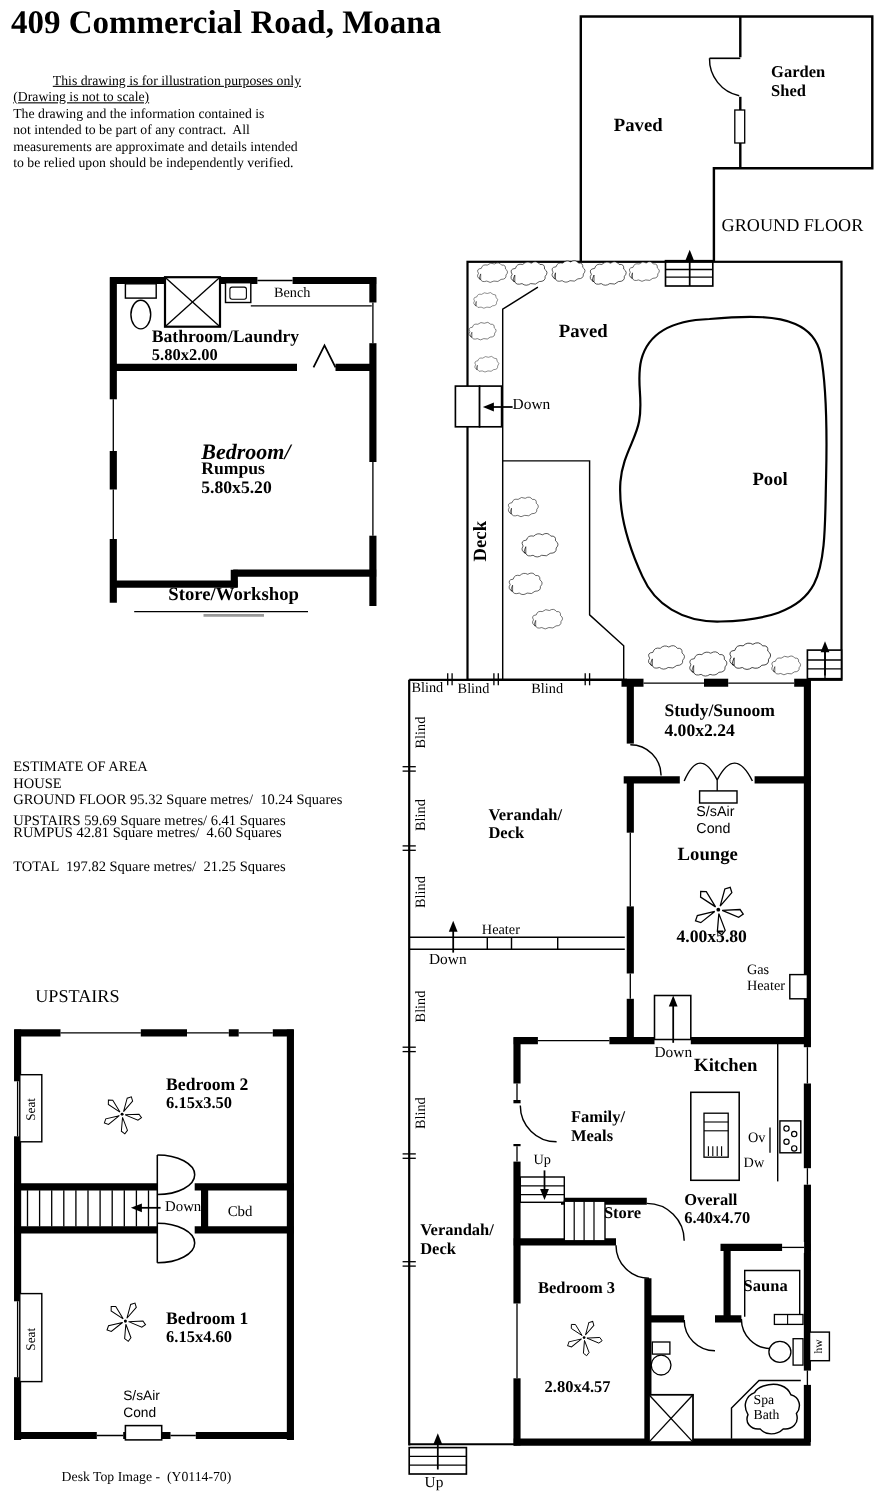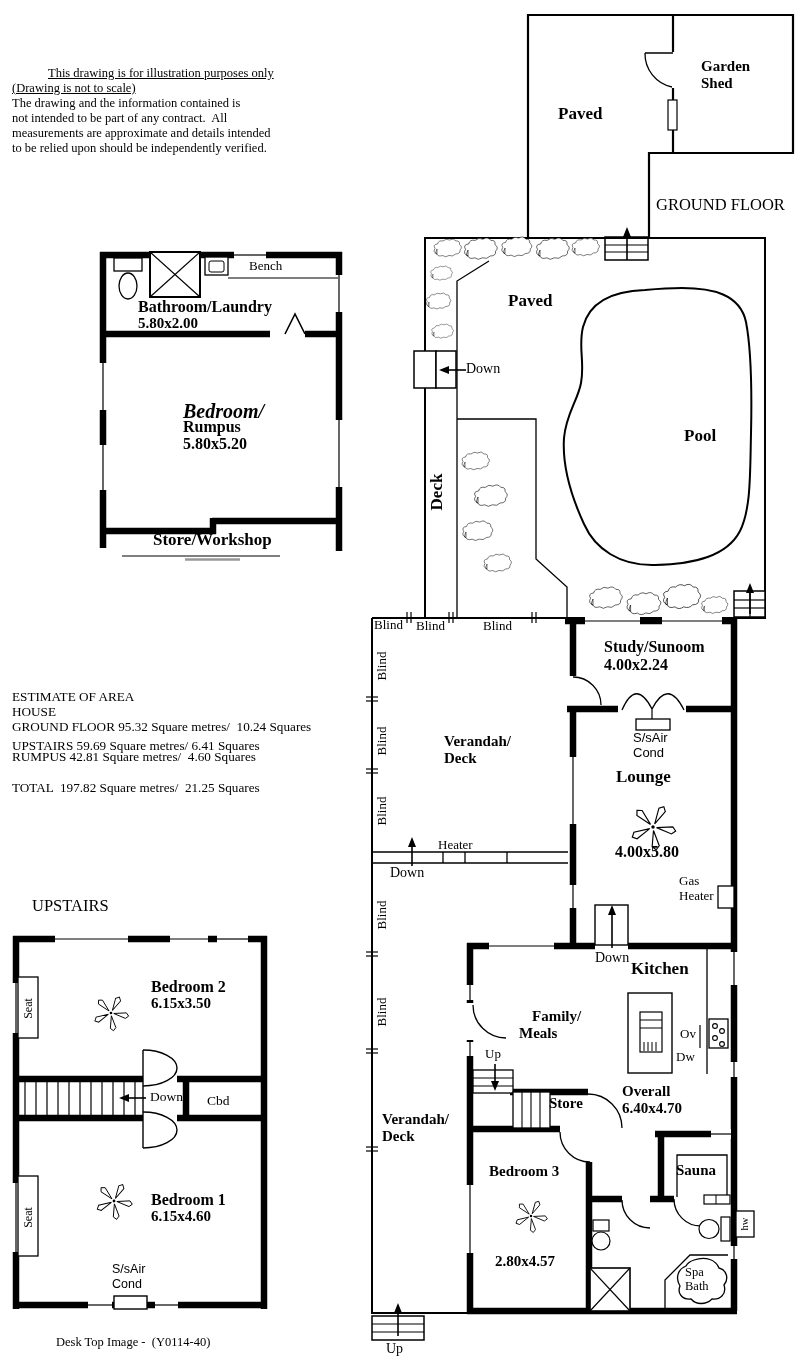--- a/index.html
+++ b/index.html
@@ -350,20 +350,21 @@
     <line x1="146" y1="1098" x2="126" y2="1098" stroke-width="1.6"></line>
     <polygon points="119,1098 129,1094 129,1102" fill="#000" stroke="none"></polygon>
     <rect x="18" y="977" width="20" height="61" stroke-width="1.3" fill="#fff"></rect>
     <rect x="18" y="1176" width="20" height="80" stroke-width="1.3" fill="#fff"></rect>
     <rect x="114" y="1296" width="33" height="13" stroke-width="1.4" fill="#fff"></rect>
     <use href="#fan" transform="translate(111,1013) scale(0.56)"></use>
     <use href="#fan" transform="translate(114,1201) scale(0.58)"></use>
   </g>
 </svg>
 
+<div class="lbl b" style="left:10px;top:5px;font-size:30px;">409 Commercial Road, Moana</div>
 
 <div>
   <div class="lbl ul" style="left:12px;top:67px;font-size:12.5px;margin-left:36px;">This drawing is for illustration purposes only</div>
   <div class="lbl ul" style="left:12px;top:82px;font-size:12.5px;">(Drawing is not to scale)</div>
   <div class="lbl" style="left:12px;top:97px;font-size:12.5px;">The drawing and the information contained is</div>
   <div class="lbl" style="left:12px;top:112px;font-size:12.5px;">not intended to be part of any contract.  All</div>
   <div class="lbl" style="left:12px;top:127px;font-size:12.5px;">measurements are approximate and details intended</div>
   <div class="lbl" style="left:12px;top:142px;font-size:12.5px;">to be relied upon should be independently verified.</div>
 </div>
 
@@ -401,21 +402,21 @@
 <div class="lbl b" style="left:604px;top:638px;font-size:16px;">Study/Sunoom</div>
 <div class="lbl b" style="left:604px;top:656px;font-size:16px;">4.00x2.24</div>
 <div class="lbl sans" style="left:633px;top:731px;font-size:13px;">S/sAir</div>
 <div class="lbl sans" style="left:633px;top:746px;font-size:13px;">Cond</div>
 <div class="lbl b" style="left:616px;top:768px;font-size:17px;">Lounge</div>
 <div class="lbl b" style="left:615px;top:843px;font-size:16px;">4.00x5.80</div>
 <div class="lbl" style="left:679px;top:874px;font-size:13px;">Gas</div>
 <div class="lbl" style="left:679px;top:889px;font-size:13px;">Heater</div>
 <div class="lbl" style="left:595px;top:950px;font-size:14px;">Down</div>
 <div class="lbl b" style="left:631px;top:960px;font-size:17px;">Kitchen</div>
-<div class="lbl b" style="left:519px;top:1008px;font-size:15px;margin-left:13px;">Family/</div>
+<div class="lbl b" style="left:519px;top:1008px;font-size:15px;">Family/</div>
 <div class="lbl b" style="left:519px;top:1025px;font-size:15px;">Meals</div>
 <div class="lbl" style="left:680px;top:1027px;font-size:13px;">Ov</div>
 <div class="lbl" style="left:676px;top:1050px;font-size:13px;">Dw</div>
 <div class="lbl" style="left:485px;top:1047px;font-size:13px;">Up</div>
 <div class="lbl b" style="left:549px;top:1095px;font-size:15px;">Store</div>
 <div class="lbl b" style="left:622px;top:1083px;font-size:15px;">Overall</div>
 <div class="lbl b" style="left:622px;top:1100px;font-size:15px;">6.40x4.70</div>
 <div class="lbl b" style="left:382px;top:1111px;font-size:15px;">Verandah/</div>
 <div class="lbl b" style="left:382px;top:1128px;font-size:15px;">Deck</div>
 <div class="lbl b" style="left:489px;top:1163px;font-size:15px;">Bedroom 3</div>
@@ -440,15 +441,15 @@
 <div class="lbl vert" style="left:13px;top:1211px;width:30px;height:13px;font-size:12px;">Seat</div>
 <div class="lbl b" style="left:151px;top:978px;font-size:16px;">Bedroom 2</div>
 <div class="lbl b" style="left:151px;top:995px;font-size:15px;">6.15x3.50</div>
 <div class="lbl" style="left:150px;top:1090px;font-size:13.5px;">Down</div>
 <div class="lbl" style="left:207px;top:1094px;font-size:13.5px;">Cbd</div>
 <div class="lbl b" style="left:151px;top:1191px;font-size:16px;">Bedroom 1</div>
 <div class="lbl b" style="left:151px;top:1208px;font-size:15px;">6.15x4.60</div>
 <div class="lbl sans" style="left:112px;top:1263px;font-size:12.5px;">S/sAir</div>
 <div class="lbl sans" style="left:112px;top:1278px;font-size:12.5px;">Cond</div>
 
-<div class="lbl" style="left:56px;top:1336px;font-size:12.5px;">Desk Top Image -  (Y0114-40)</div>
+<div class="lbl" style="left:56px;top:1336px;font-size:12.5px;">Desk Top Image -  (Y0114-70)</div>
 
 </div>
 
 </body></html>

